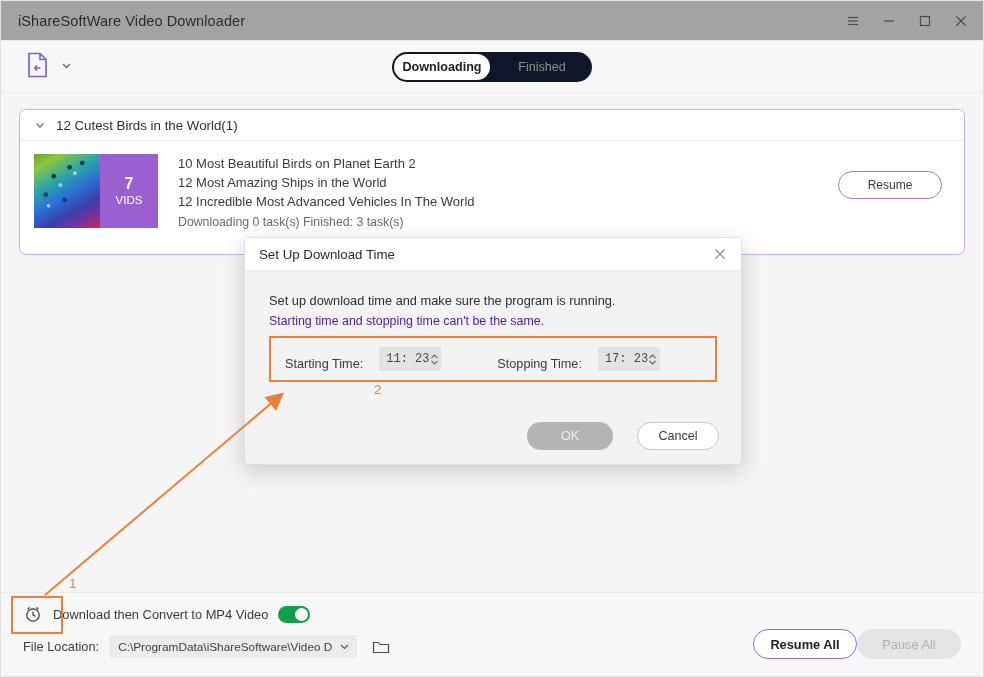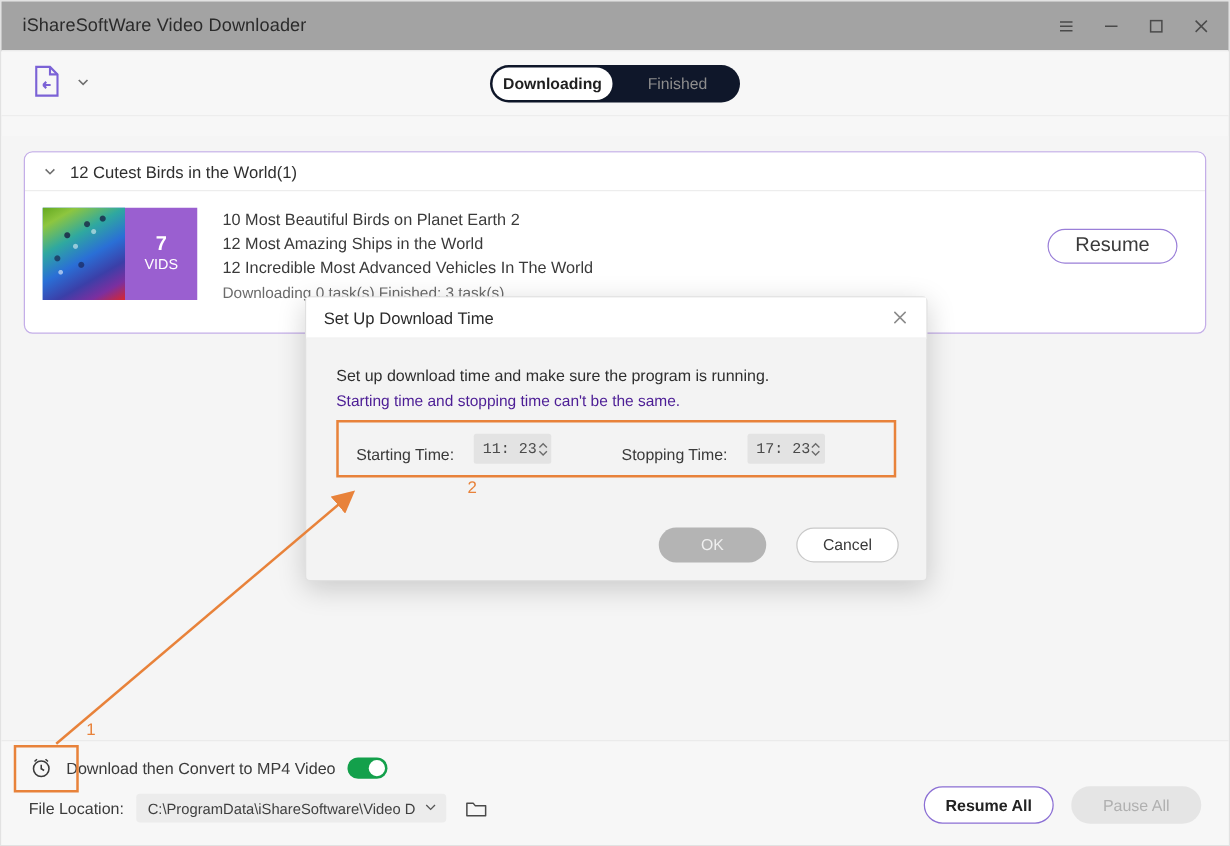--- a/index.html
+++ b/index.html
@@ -135,21 +135,21 @@
     width: 16px; height: 16px;
     border-radius: 50%;
     background: #ffffff;
   }
   .switch.small { width: 32px; height: 17px; border-radius: 9px; }
   .switch.small .knob { width: 13px; height: 13px; right: 2px; top: 2px; }
 
   
   .content {
     position: absolute;
-    left: 0; top: 108px;
+    left: 0; top: 96px;
     width: 100%;
     bottom: 84px;
     background: #f5f5f5;
   }
 
   .group-card {
     position: absolute;
     left: 18px; top: 12px;
     width: 946px;
     border: 1px solid #c4aee8;
@@ -231,21 +231,21 @@
     white-space: nowrap;
   }
   .btn-resume {
     position: absolute;
     right: 22px; top: 30px;
     width: 104px; height: 28px;
     border: 1px solid #9a7fd8;
     border-radius: 14px;
     background: #ffffff;
     color: #3a3a3a;
-    font-size: 16px;
+    font-size: 12px;
     display: flex;
     align-items: center;
     justify-content: center;
     cursor: default;
     font-family: "Liberation Sans", sans-serif;
     box-sizing: border-box;
   }
 
   
   .dialog {
@@ -430,21 +430,20 @@
     text-overflow: clip;
     max-width: 214px;
   }
   .folder-icon { width: 18px; height: 16px; display:block; margin-left: 5px;}
 
   .bb-right {
     position: absolute;
     right: 22px; top: 36px;
     display: flex;
     align-items: center;
-    gap: 14px;
     text-align: center;
   }
   .btn-resume-all {
     width: 104px; height: 30px;
     border: 1.5px solid #8b6fd4;
     border-radius: 15px;
     background: #ffffff;
     color: #222222;
     font-size: 12.8px;
     font-weight: bold;

